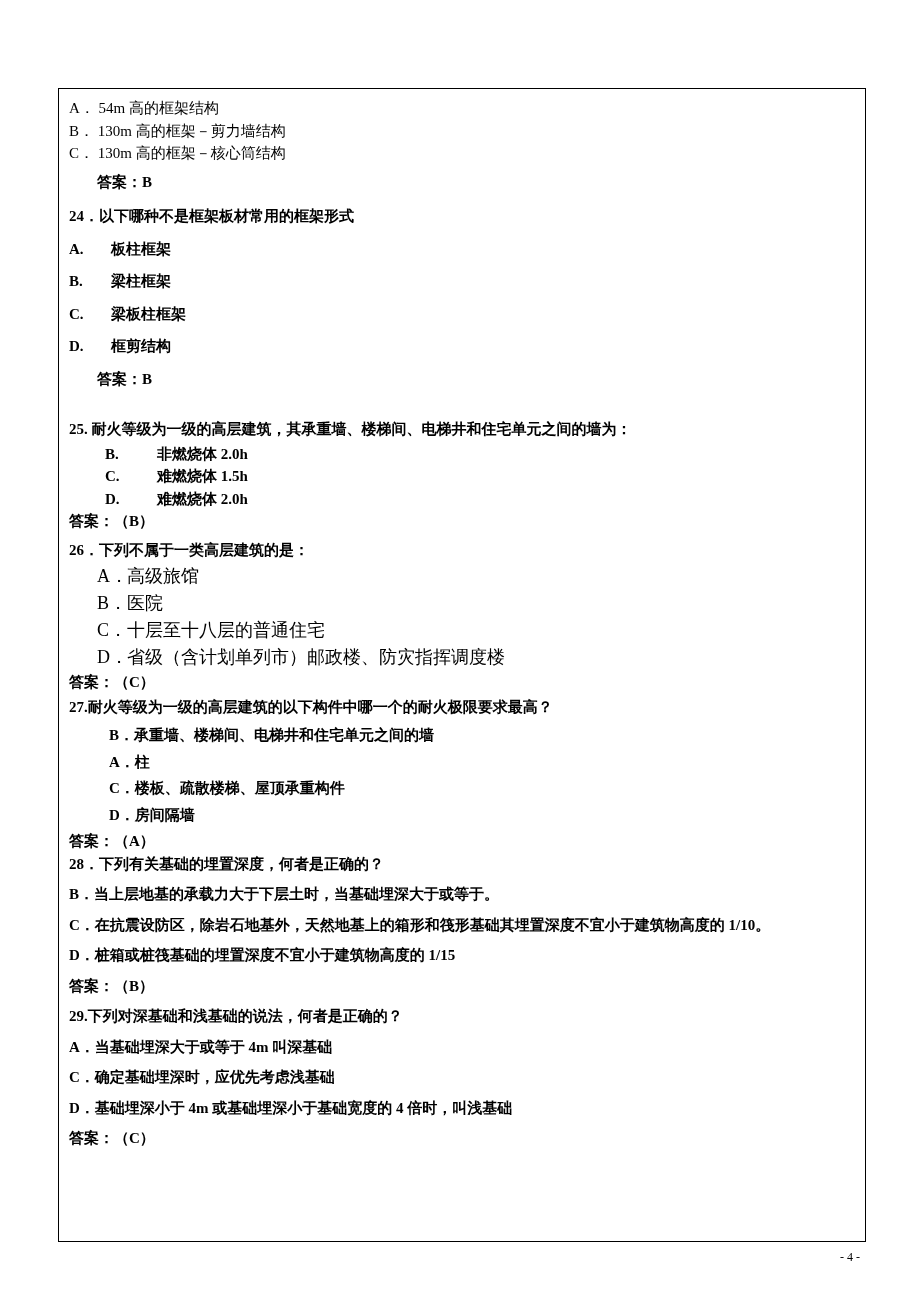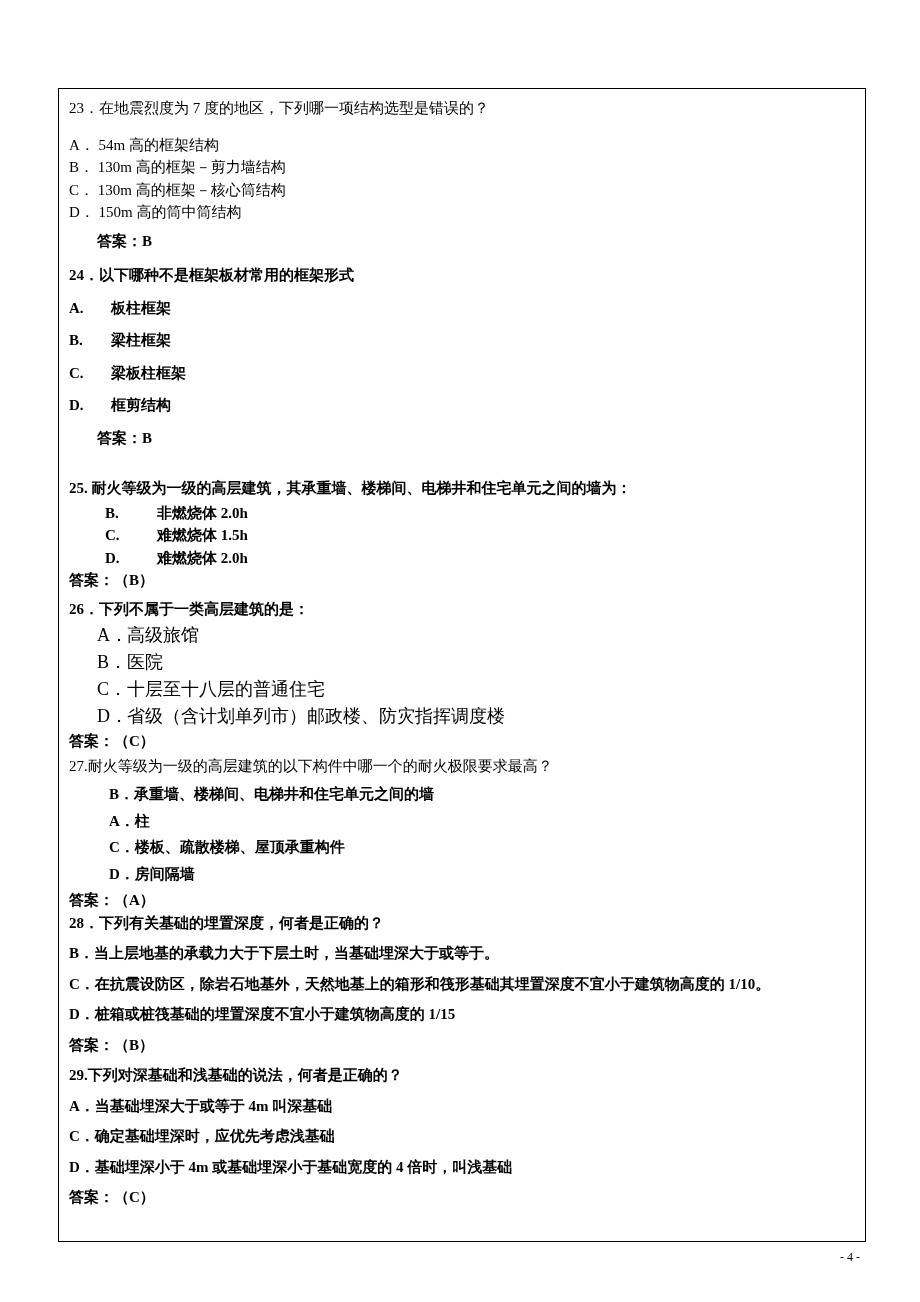--- a/index.html
+++ b/index.html
@@ -31,21 +31,21 @@
     .q24-opt .letter { display: inline-block; width: 42px; }
     .q24-answer { padding-left: 28px; font-weight: bold; margin-top: 6px; margin-bottom: 28px; }
     .q25-title { font-weight: bold; margin-bottom: 2px; }
     .q25-opt { font-weight: bold; padding-left: 36px; }
     .q25-opt .letter { display: inline-block; width: 52px; }
     .q25-answer { font-weight: bold; margin-top: 0; margin-bottom: 6px; }
     .q26-title { font-weight: bold; margin-bottom: 2px; }
     .q26-opt { padding-left: 28px; font-size: 18px; }
     .q26-opt .letter { display: inline-block; width: 30px; }
     .q26-answer { font-weight: bold; }
-    .q27-title { font-weight: normal; margin-top: 2px; margin-bottom: 6px; }
+    .q27-title { font-weight: bold; margin-top: 2px; margin-bottom: 6px; }
     .q27-opt { font-weight: bold; padding-left: 40px; margin-bottom: 4px; }
     .q27-answer { font-weight: bold; }
     .q28-title { font-weight: bold; margin-top: 0; margin-bottom: 8px; }
     .q28-opt { font-weight: bold; margin-bottom: 8px; }
     .q28-hint { margin-bottom: 8px; }
     .q28-answer { font-weight: bold; margin-bottom: 8px; }
     .q29-title { font-weight: bold; margin-bottom: 8px; }
     .q29-opt { font-weight: bold; margin-bottom: 8px; }
     .q29-answer { font-weight: bold; }
     .page-num {
@@ -54,26 +54,24 @@
       right: 60px;
       font-size: 12px;
     }
   </style>
 </head>
 <body>
 
 <div class="page-border">
 
   <div class="q23">
-    <div class="q23-title">23．在地震烈度为 7 度的地区，下列哪一项结构选型是错误的？</div>
     <div class="q23-options">
       <div>A．  54m 高的框架结构</div>
       <div>B．  130m 高的框架－剪力墙结构</div>
       <div>C．  130m 高的框架－核心筒结构</div>
-      <div>D．  150m 高的筒中筒结构</div>
     </div>
     <div class="q23-answer">答案：B</div>
   </div>
 
   <div>
     <div class="q24-title">24．以下哪种不是框架板材常用的框架形式</div>
     <div class="q24-opt"><span class="letter">A.</span><span>板柱框架</span></div>
     <div class="q24-opt"><span class="letter">B.</span><span>梁柱框架</span></div>
     <div class="q24-opt"><span class="letter">C.</span><span>梁板柱框架</span></div>
     <div class="q24-opt"><span class="letter">D.</span><span>框剪结构</span></div>

